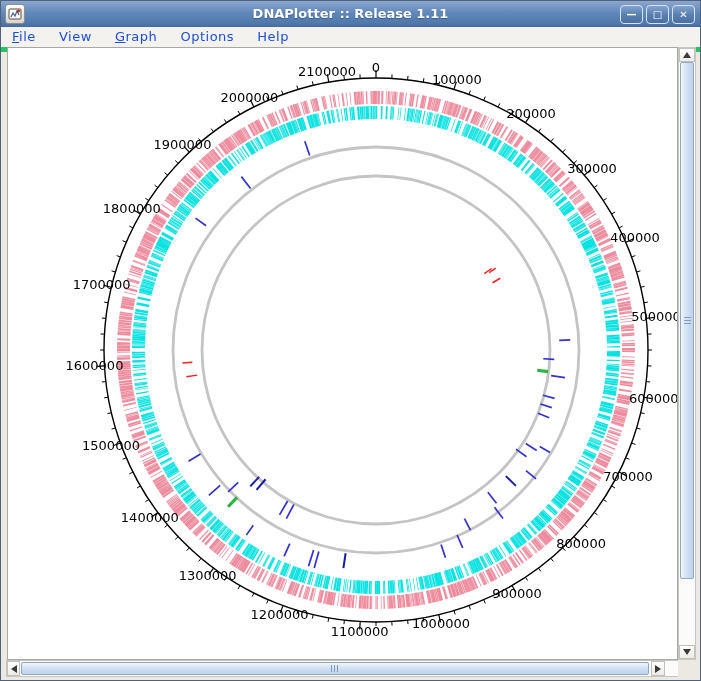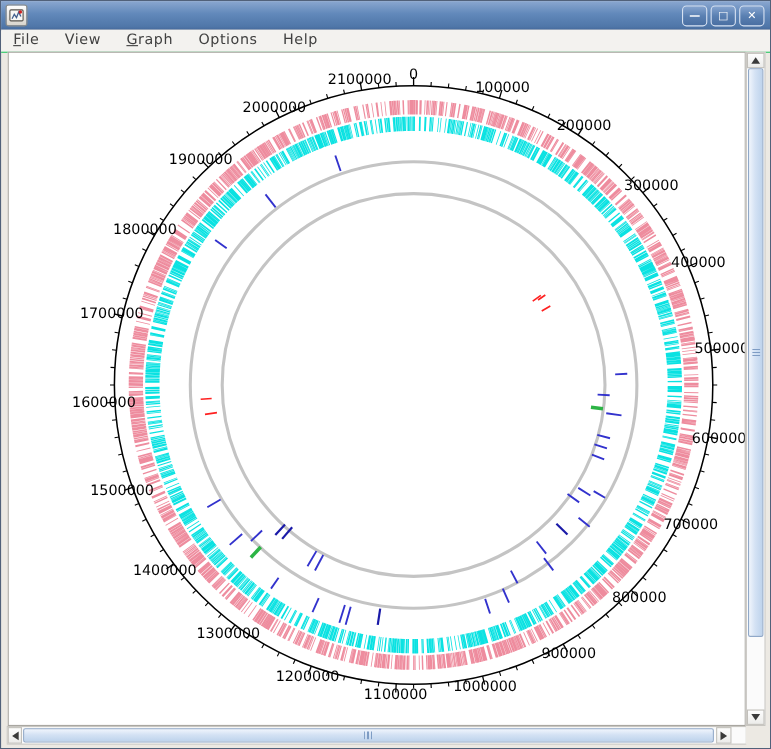--- a/index.html
+++ b/index.html
@@ -14,21 +14,21 @@
             display:flex;align-items:center;justify-content:center;}
   .title-text{position:absolute;left:0;right:0;top:5px;text-align:center;color:#ffffff;
               font-size:13px;font-weight:bold;text-shadow:0 1px 1px rgba(30,50,90,.45);}
   .win-buttons{position:absolute;right:5px;top:4px;display:flex;gap:3px;}
   .win-btn{width:23px;height:19px;border-radius:4px;box-sizing:border-box;
            background:linear-gradient(#85a4cf,#5a80b2 50%,#4a6fa2);
            border:1px solid #d7e2f2;color:#fff;font-size:10px;font-weight:bold;
            display:flex;align-items:center;justify-content:center;line-height:1;cursor:default;}
   
   .menubar{position:absolute;left:0;top:26px;width:699px;height:20px;background:#f3f2ef;
-           border-bottom:1px solid #22c55e;font-size:13px;color:#404040;}
+           border-bottom:5px solid #22c55e;font-size:13px;color:#1d4ed8;}
   .menu-item{display:inline-block;padding:2px 8px;margin-left:3px;letter-spacing:.5px;}
   .menu-item u{text-decoration:underline;}
   
   .canvas{position:absolute;left:6px;top:46px;width:671px;height:613px;box-sizing:border-box;
           background:#ffffff;border:1px solid #a9a7a1;}
   .canvas svg{display:block;}
   
   .vscroll{position:absolute;left:677px;top:46px;width:18px;height:613px;box-sizing:border-box;
            background:#fbfbfb;border:1px solid #c8c6c1;}
   .hscroll{position:absolute;left:5px;top:659px;width:673px;height:17px;box-sizing:border-box;
@@ -58,20 +58,21 @@
 <div class="window">
 
   <div class="titlebar">
     <div class="win-icon">
       <svg width="14" height="14" viewBox="0 0 14 14">
         <rect x="1" y="2" width="12" height="10" rx="1" fill="#f8f8f6" stroke="#55524c" stroke-width="1"></rect>
         <path d="M3 10 L5 6 L7 9 L9 4 L11 8" fill="none" stroke="#44618f" stroke-width="1.2"></path>
         <circle cx="10.5" cy="4" r="1.6" fill="#cc2222"></circle>
       </svg>
     </div>
+    <div class="title-text">DNAPlotter :: Release 1.11</div>
     <div class="win-buttons">
       <div class="win-btn">—</div>
       <div class="win-btn">□</div>
       <div class="win-btn">✕</div>
     </div>
   </div>
 
   <div class="menubar">
     <span class="menu-item"><u>F</u>ile</span>
     <span class="menu-item">View</span>

